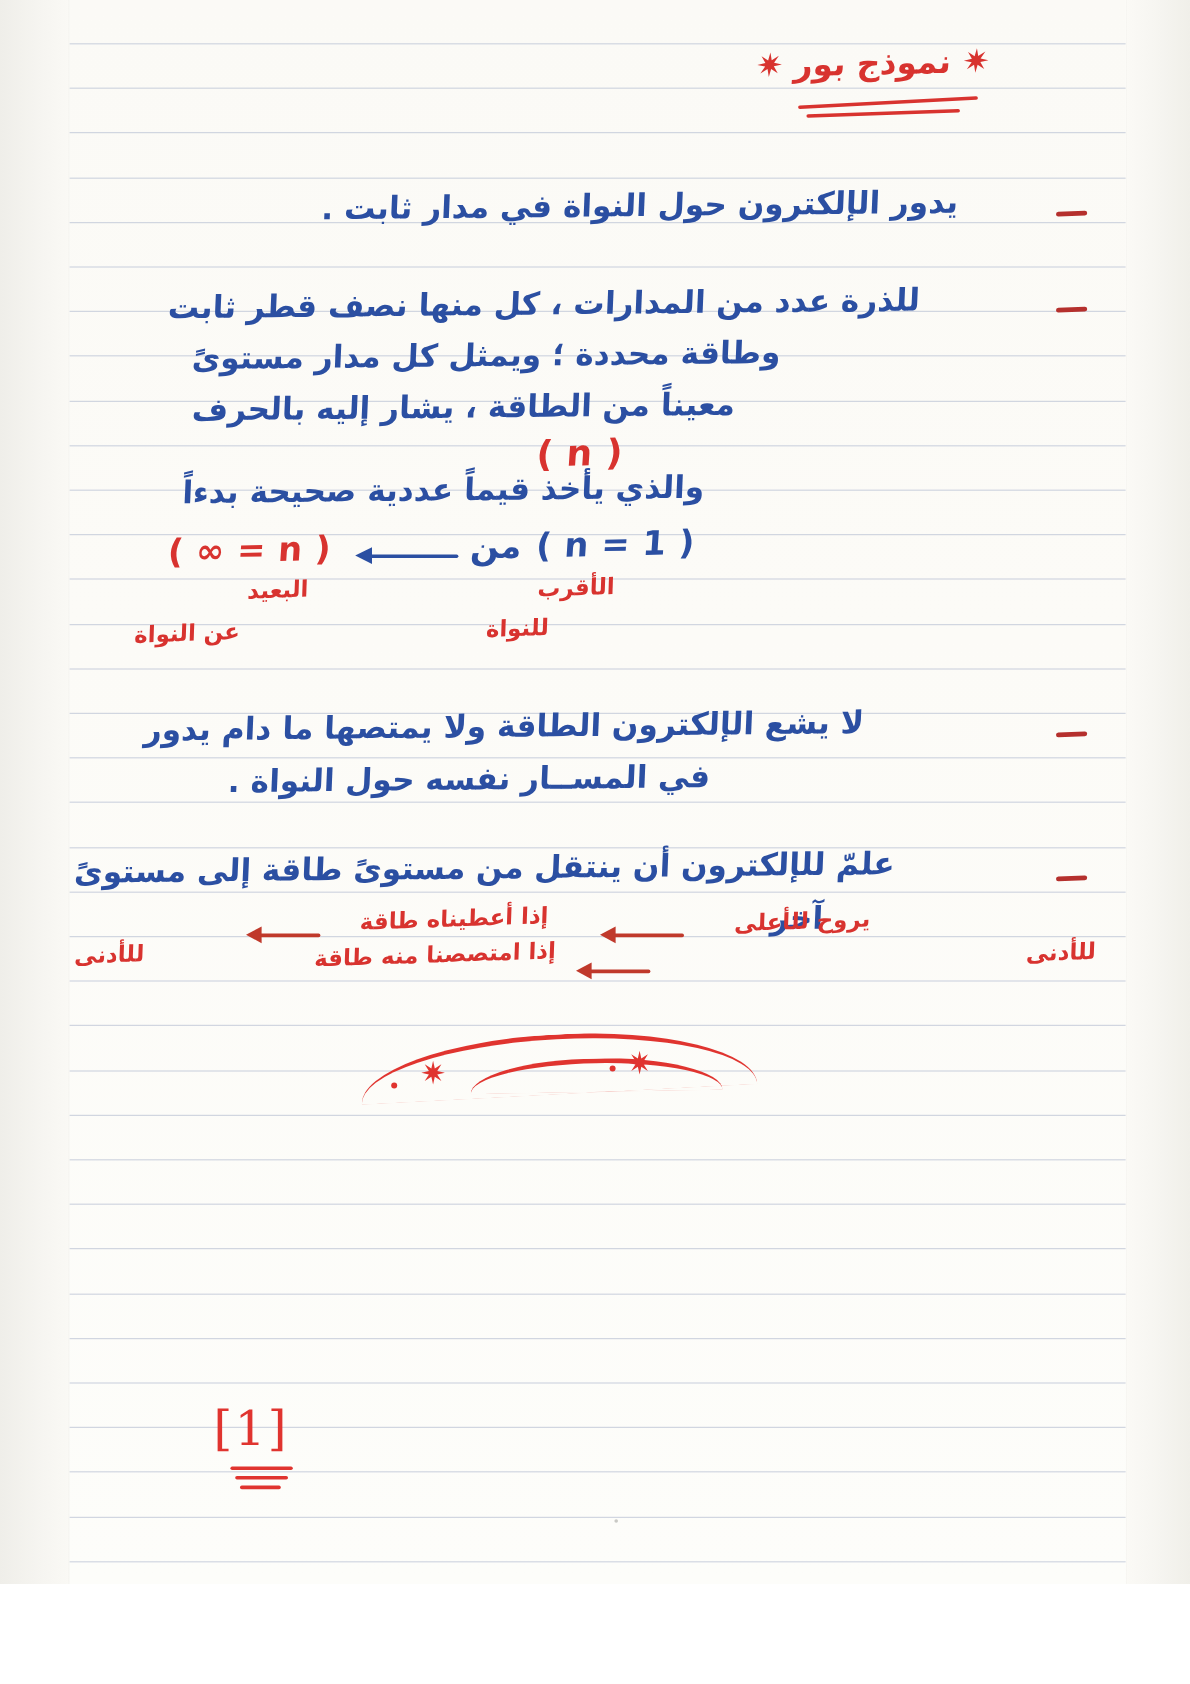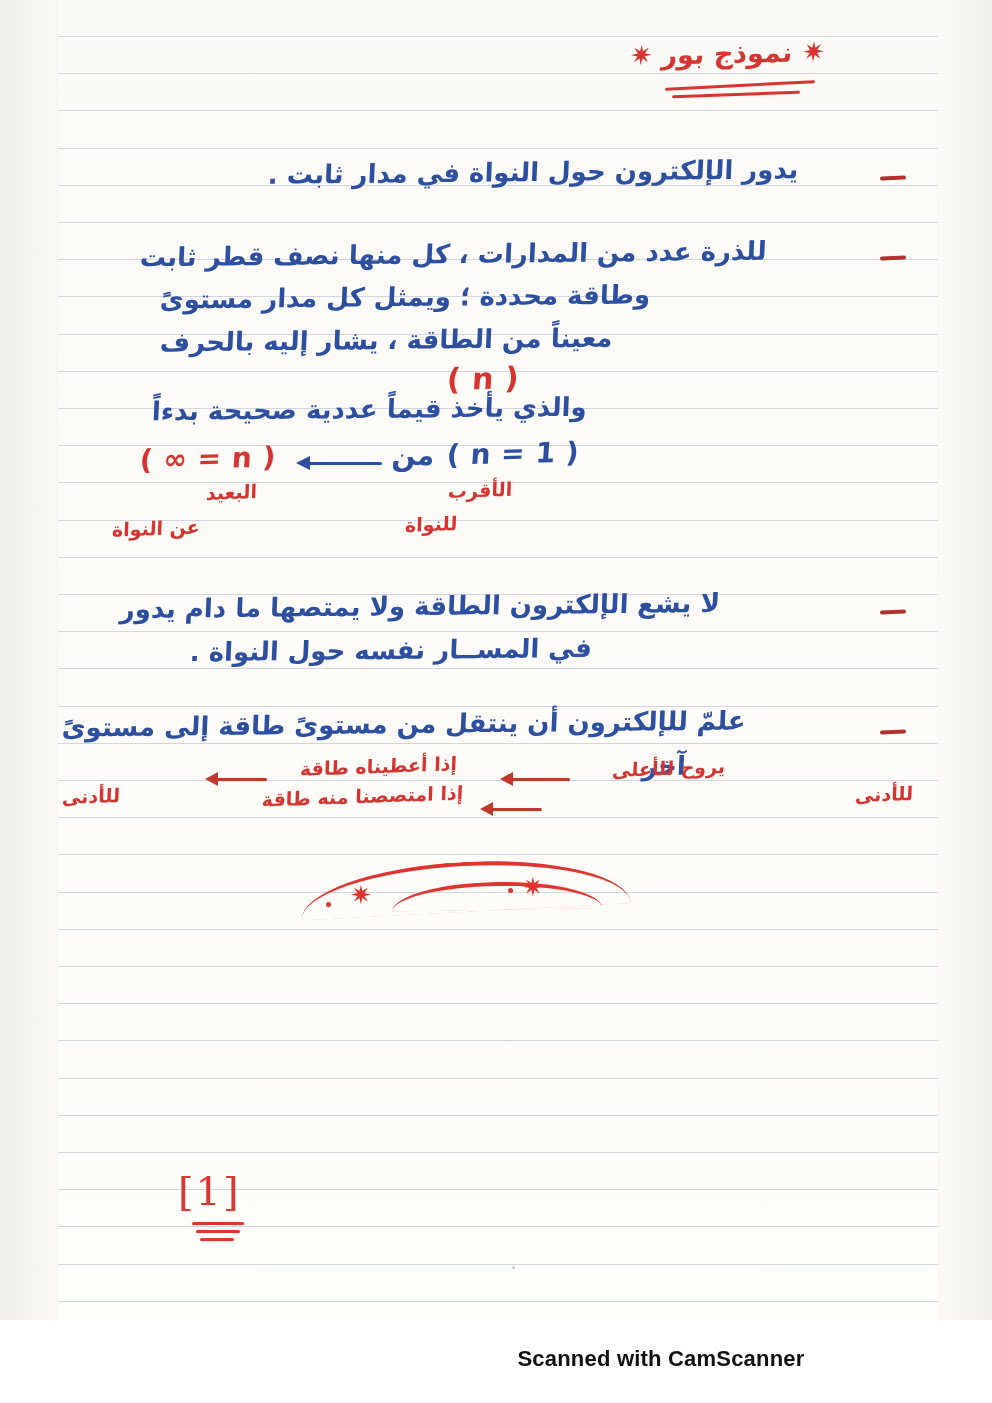--- a/index.html
+++ b/index.html
@@ -269,17 +269,14 @@
     <span>[1]</span>
   </div>
   <div class="nostroke" style="left:192px;top:1222px;width:52px;"></div>
   <div class="nostroke" style="left:196px;top:1230px;width:44px;"></div>
   <div class="nostroke" style="left:200px;top:1238px;width:34px;"></div>
 
   <div class="speck" style="left:512px;top:1266px;"></div>
 
   <div id="edge-bottom"></div>
 
-  <div id="watermark">
-    <span class="wm-inner">Scanned with CamScanner</span>
-  </div>
 
 </div>
 
 </body></html>

